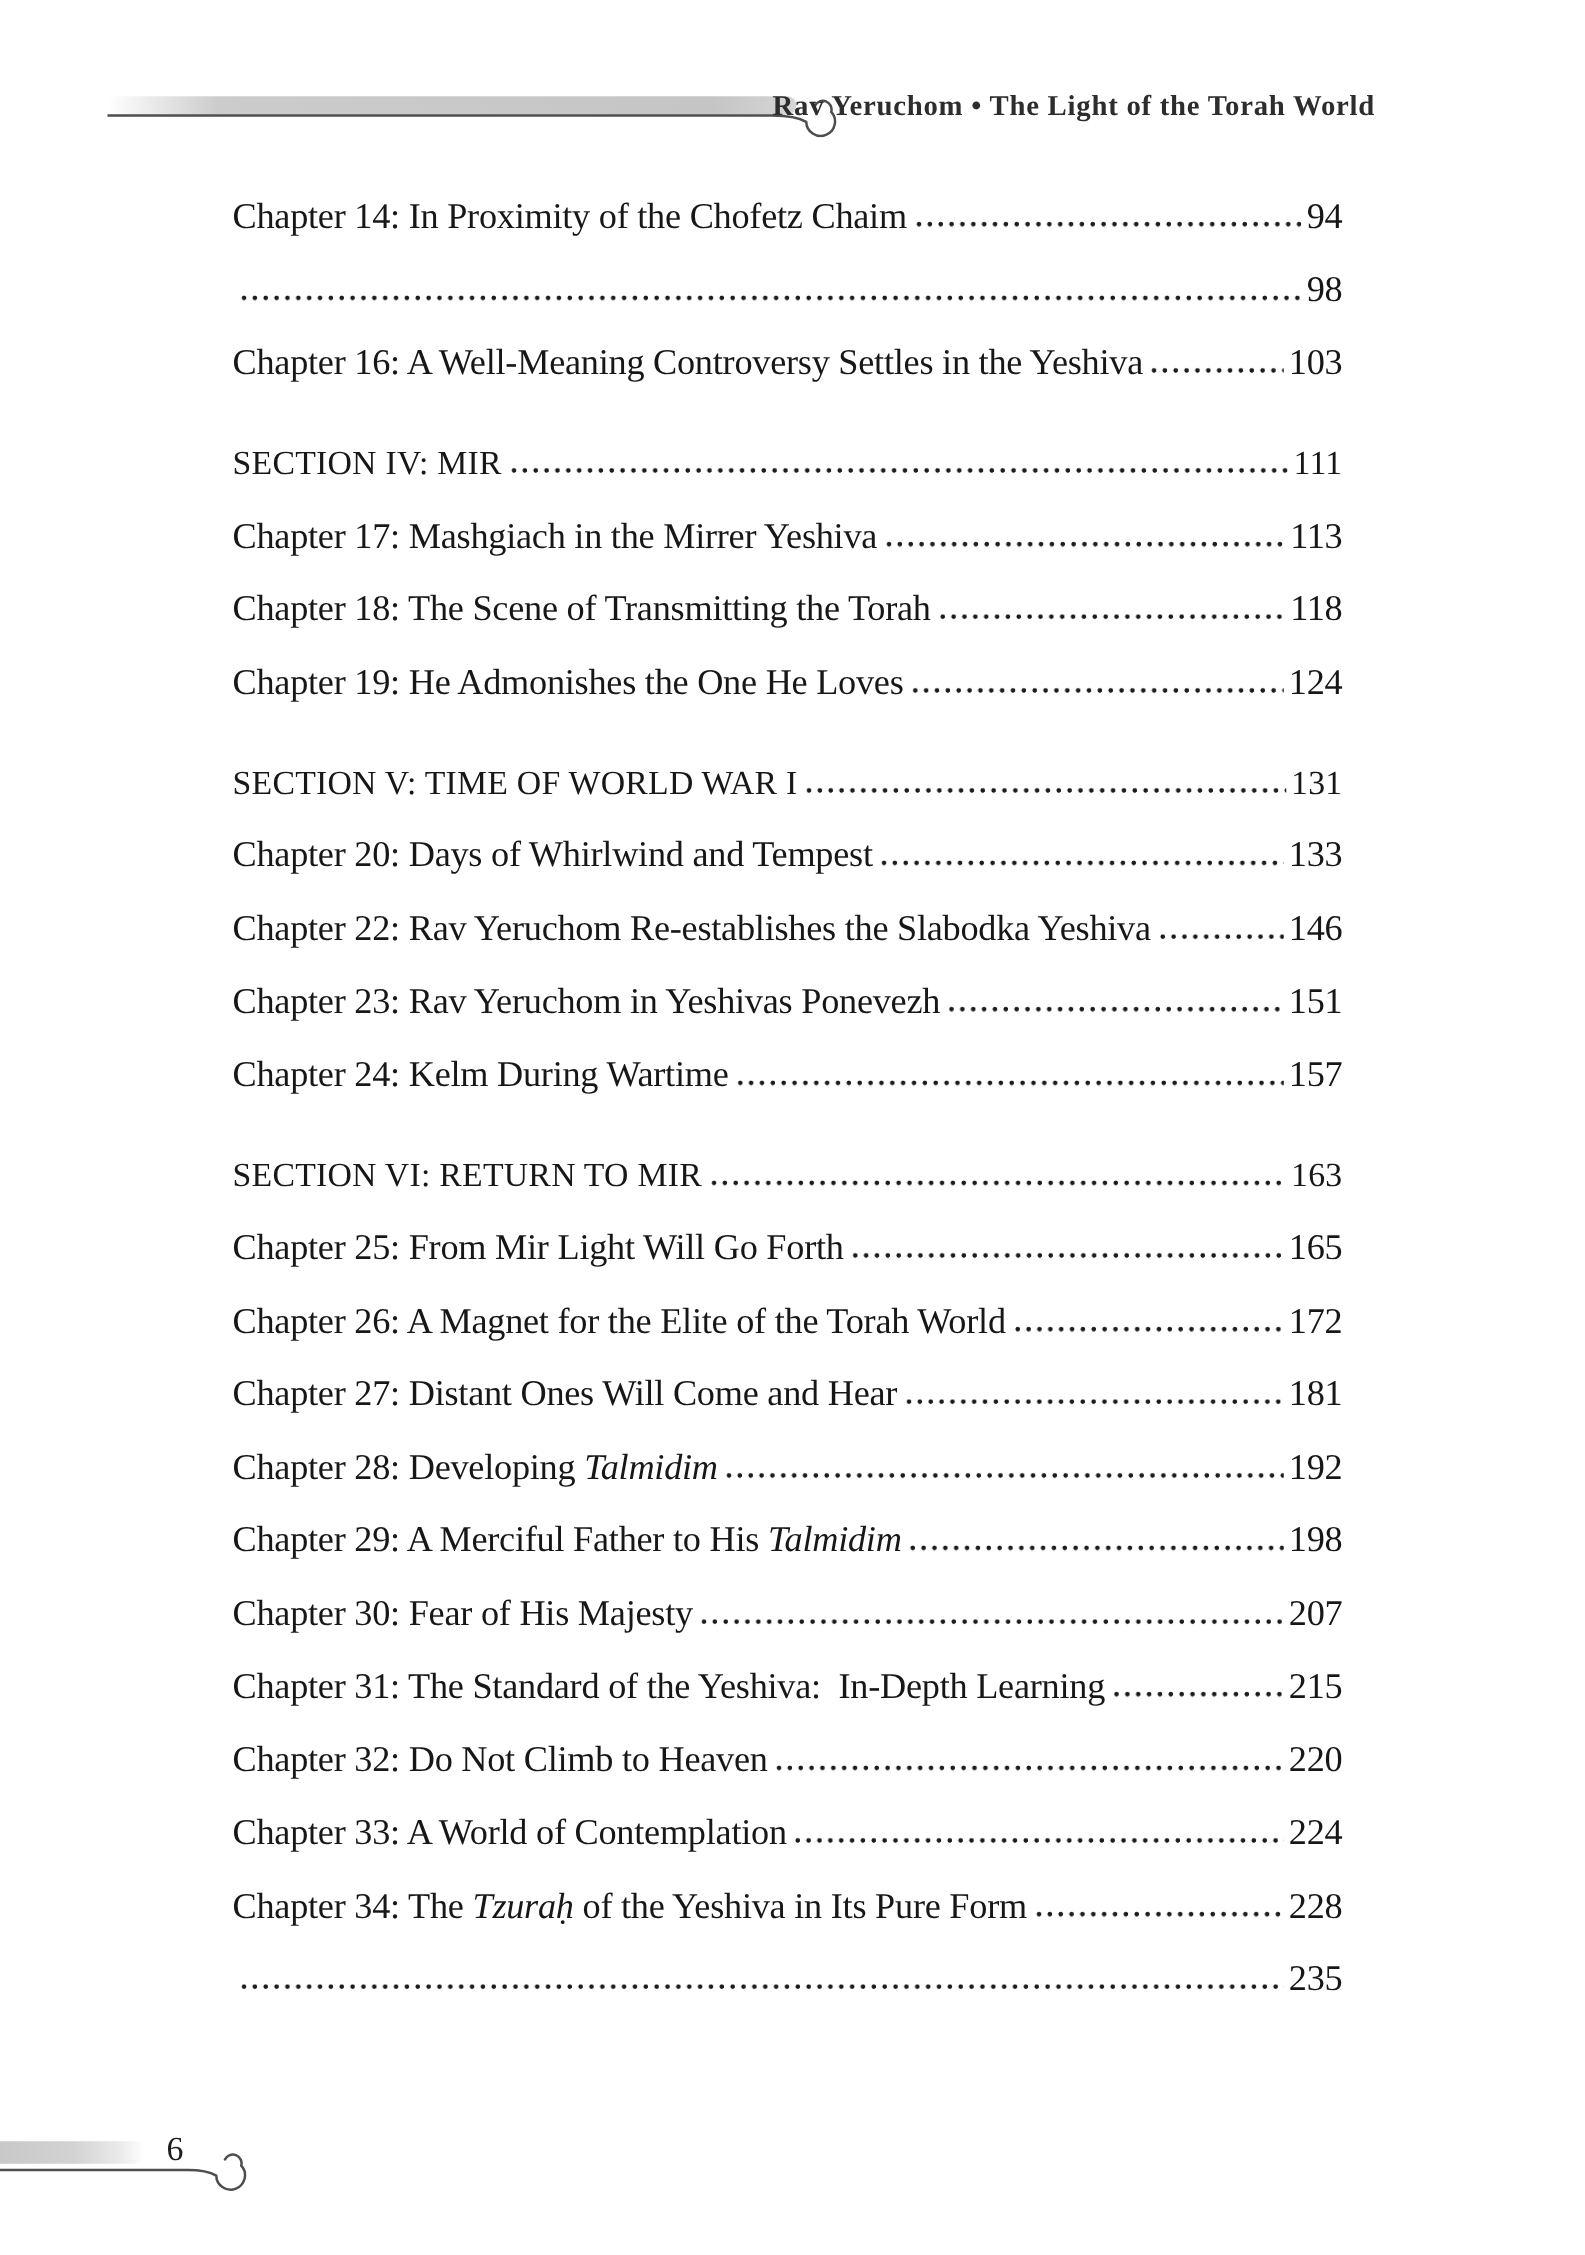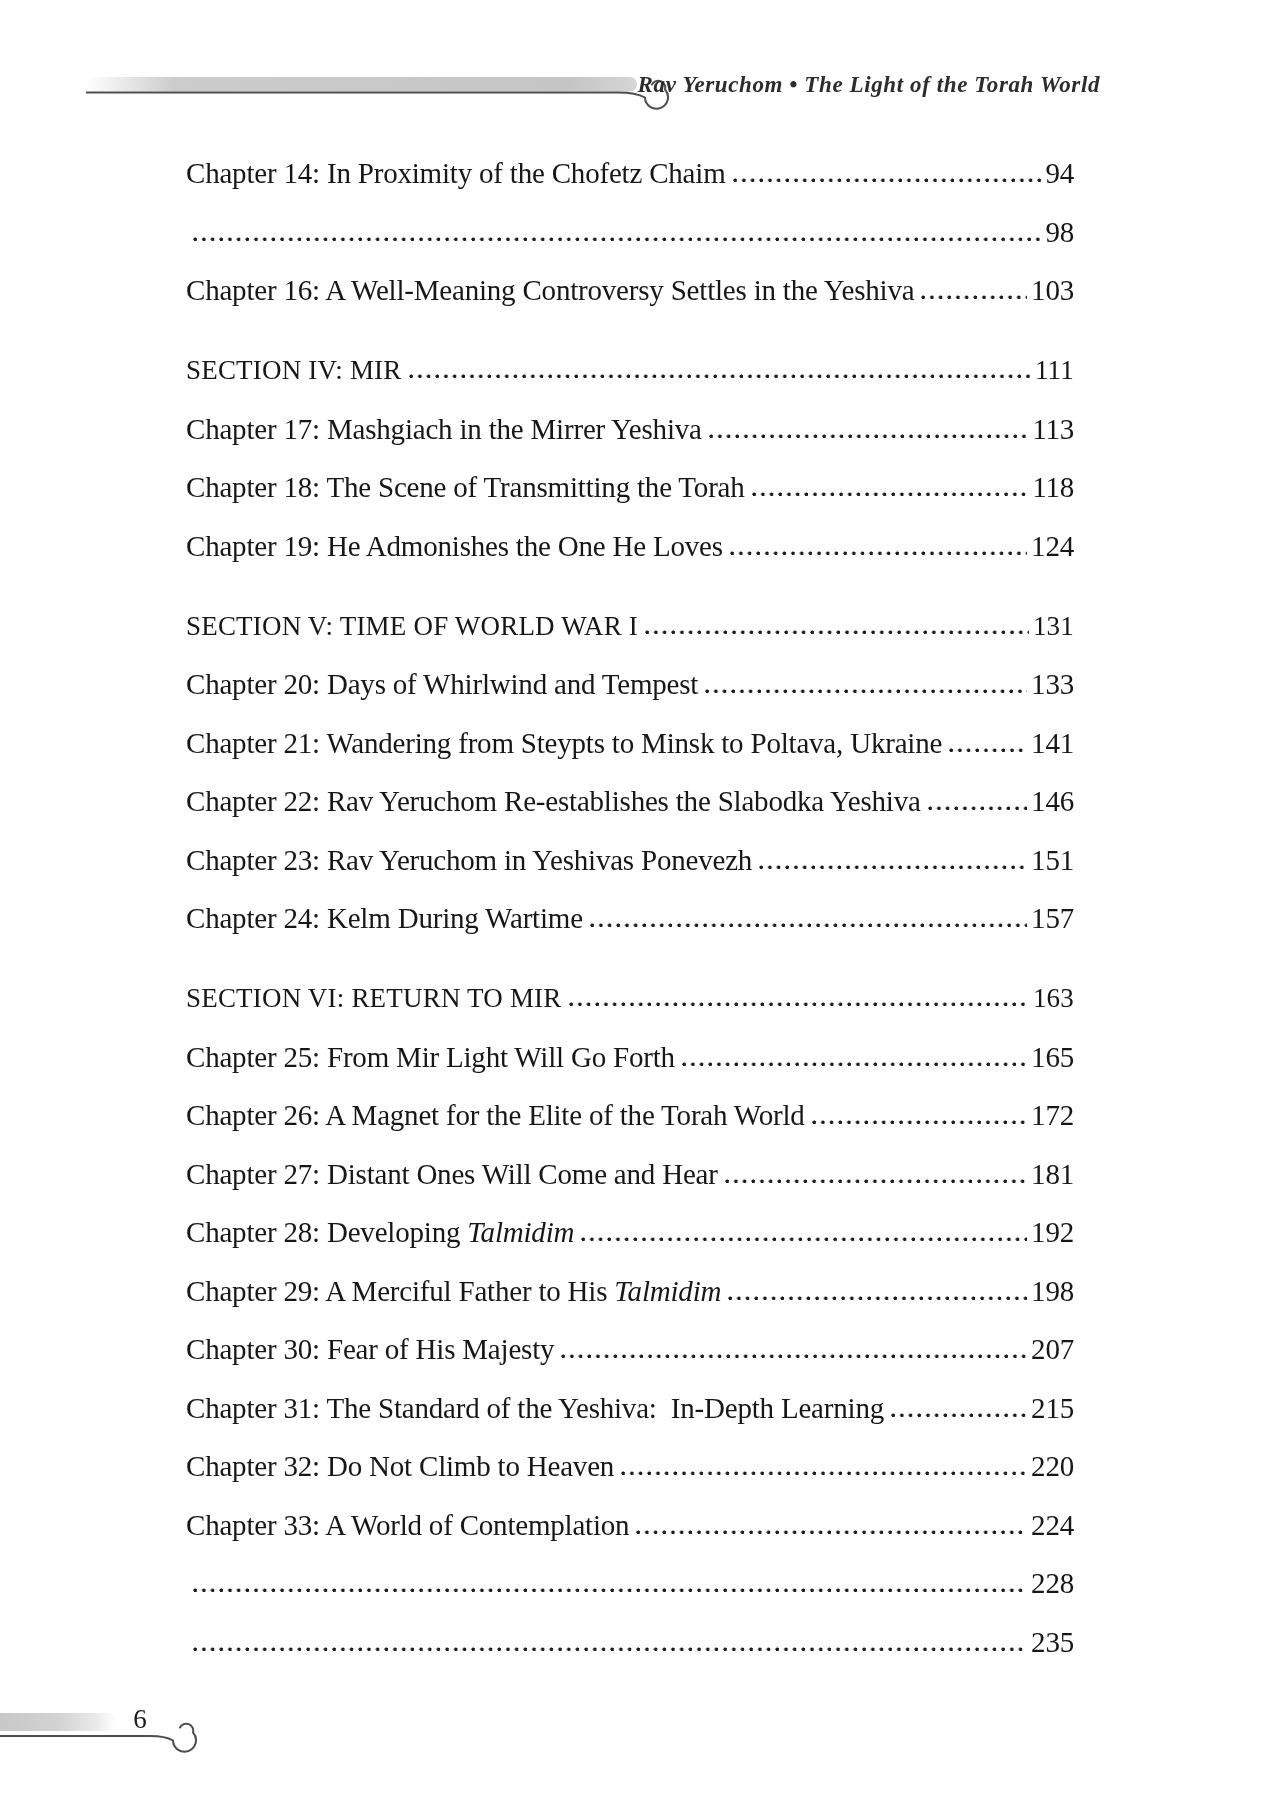--- a/index.html
+++ b/index.html
@@ -17,21 +17,20 @@
   .header-ornament { position: absolute; left: 86px; top: 64px; }
   .running-title {
     position: absolute;
     top: 72px;
     right: 168px;
     font-size: 23px;
     font-weight: 600;
     letter-spacing: 0.6px;
     color: #2d2d2d;
     white-space: pre;
-    font-style: italic;
   }
 
   
   .toc { position: absolute; left: 186px; top: 144px; width: 888px; }
   .toc-row {
     display: flex;
     align-items: baseline;
     height: 58.5px;
     line-height: 58.5px;
     font-size: 29px;
@@ -95,35 +94,34 @@
   <div class="toc" id="toc-list">
       <div class="toc-row"><span class="toc-title"><span>Chapter 14: In Proximity of the Chofetz Chaim</span></span><span class="leader"></span><span class="page-num">94</span></div>
       <div class="toc-row"><span class="leader"></span><span class="page-num">98</span></div>
       <div class="toc-row"><span class="toc-title"><span>Chapter 16: A Well-Meaning Controversy Settles in the Yeshiva</span></span><span class="leader"></span><span class="page-num">103</span></div>
       <div class="toc-row section"><span class="toc-title"><span>SECTION IV: MIR</span></span><span class="leader"></span><span class="page-num">111</span></div>
       <div class="toc-row"><span class="toc-title"><span>Chapter 17: Mashgiach in the Mirrer Yeshiva</span></span><span class="leader"></span><span class="page-num">113</span></div>
       <div class="toc-row"><span class="toc-title"><span>Chapter 18: The Scene of Transmitting the Torah</span></span><span class="leader"></span><span class="page-num">118</span></div>
       <div class="toc-row"><span class="toc-title"><span>Chapter 19: He Admonishes the One He Loves</span></span><span class="leader"></span><span class="page-num">124</span></div>
       <div class="toc-row section"><span class="toc-title"><span>SECTION V: TIME OF WORLD WAR I</span></span><span class="leader"></span><span class="page-num">131</span></div>
       <div class="toc-row"><span class="toc-title"><span>Chapter 20: Days of Whirlwind and Tempest</span></span><span class="leader"></span><span class="page-num">133</span></div>
-      <div class="toc-row"><span class="toc-title"><span>Chapter 21: Wandering from Steypts to Minsk to Poltava, Ukraine</span></span><span class="leader"></span><span class="page-num">141</span></div>
       <div class="toc-row"><span class="toc-title"><span>Chapter 22: Rav Yeruchom Re-establishes the Slabodka Yeshiva</span></span><span class="leader"></span><span class="page-num">146</span></div>
       <div class="toc-row"><span class="toc-title"><span>Chapter 23: Rav Yeruchom in Yeshivas Ponevezh</span></span><span class="leader"></span><span class="page-num">151</span></div>
       <div class="toc-row"><span class="toc-title"><span>Chapter 24: Kelm During Wartime</span></span><span class="leader"></span><span class="page-num">157</span></div>
       <div class="toc-row section"><span class="toc-title"><span>SECTION VI: RETURN TO MIR</span></span><span class="leader"></span><span class="page-num">163</span></div>
       <div class="toc-row"><span class="toc-title"><span>Chapter 25: From Mir Light Will Go Forth</span></span><span class="leader"></span><span class="page-num">165</span></div>
       <div class="toc-row"><span class="toc-title"><span>Chapter 26: A Magnet for the Elite of the Torah World</span></span><span class="leader"></span><span class="page-num">172</span></div>
       <div class="toc-row"><span class="toc-title"><span>Chapter 27: Distant Ones Will Come and Hear</span></span><span class="leader"></span><span class="page-num">181</span></div>
       <div class="toc-row"><span class="toc-title"><span>Chapter 28: Developing </span><span class="it">Talmidim</span></span><span class="leader"></span><span class="page-num">192</span></div>
       <div class="toc-row"><span class="toc-title"><span>Chapter 29: A Merciful Father to His </span><span class="it">Talmidim</span></span><span class="leader"></span><span class="page-num">198</span></div>
       <div class="toc-row"><span class="toc-title"><span>Chapter 30: Fear of His Majesty</span></span><span class="leader"></span><span class="page-num">207</span></div>
       <div class="toc-row"><span class="toc-title"><span>Chapter 31: The Standard of the Yeshiva:  In-Depth Learning</span></span><span class="leader"></span><span class="page-num">215</span></div>
       <div class="toc-row"><span class="toc-title"><span>Chapter 32: Do Not Climb to Heaven</span></span><span class="leader"></span><span class="page-num">220</span></div>
       <div class="toc-row"><span class="toc-title"><span>Chapter 33: A World of Contemplation</span></span><span class="leader"></span><span class="page-num">224</span></div>
-      <div class="toc-row"><span class="leader"></span><span class="page-num">228</span></div>
+      <div class="toc-row"><span class="toc-title"><span>Chapter 34: The </span><span class="it">Tzuraḥ</span><span> of the Yeshiva in Its Pure Form</span></span><span class="leader"></span><span class="page-num">228</span></div>
       <div class="toc-row"><span class="leader"></span><span class="page-num">235</span></div>
     </div>
 
   <svg class="footer-ornament" width="230" height="50" viewBox="0 0 230 50">
     <defs>
       <linearGradient id="gbar-f" x1="0" y1="0" x2="1" y2="0">
         <stop offset="0" stop-color="#c6c6c6"></stop>
         <stop offset="0.55" stop-color="#d3d3d3"></stop>
         <stop offset="0.85" stop-color="#ebebeb"></stop>
         <stop offset="1" stop-color="#ffffff"></stop>

